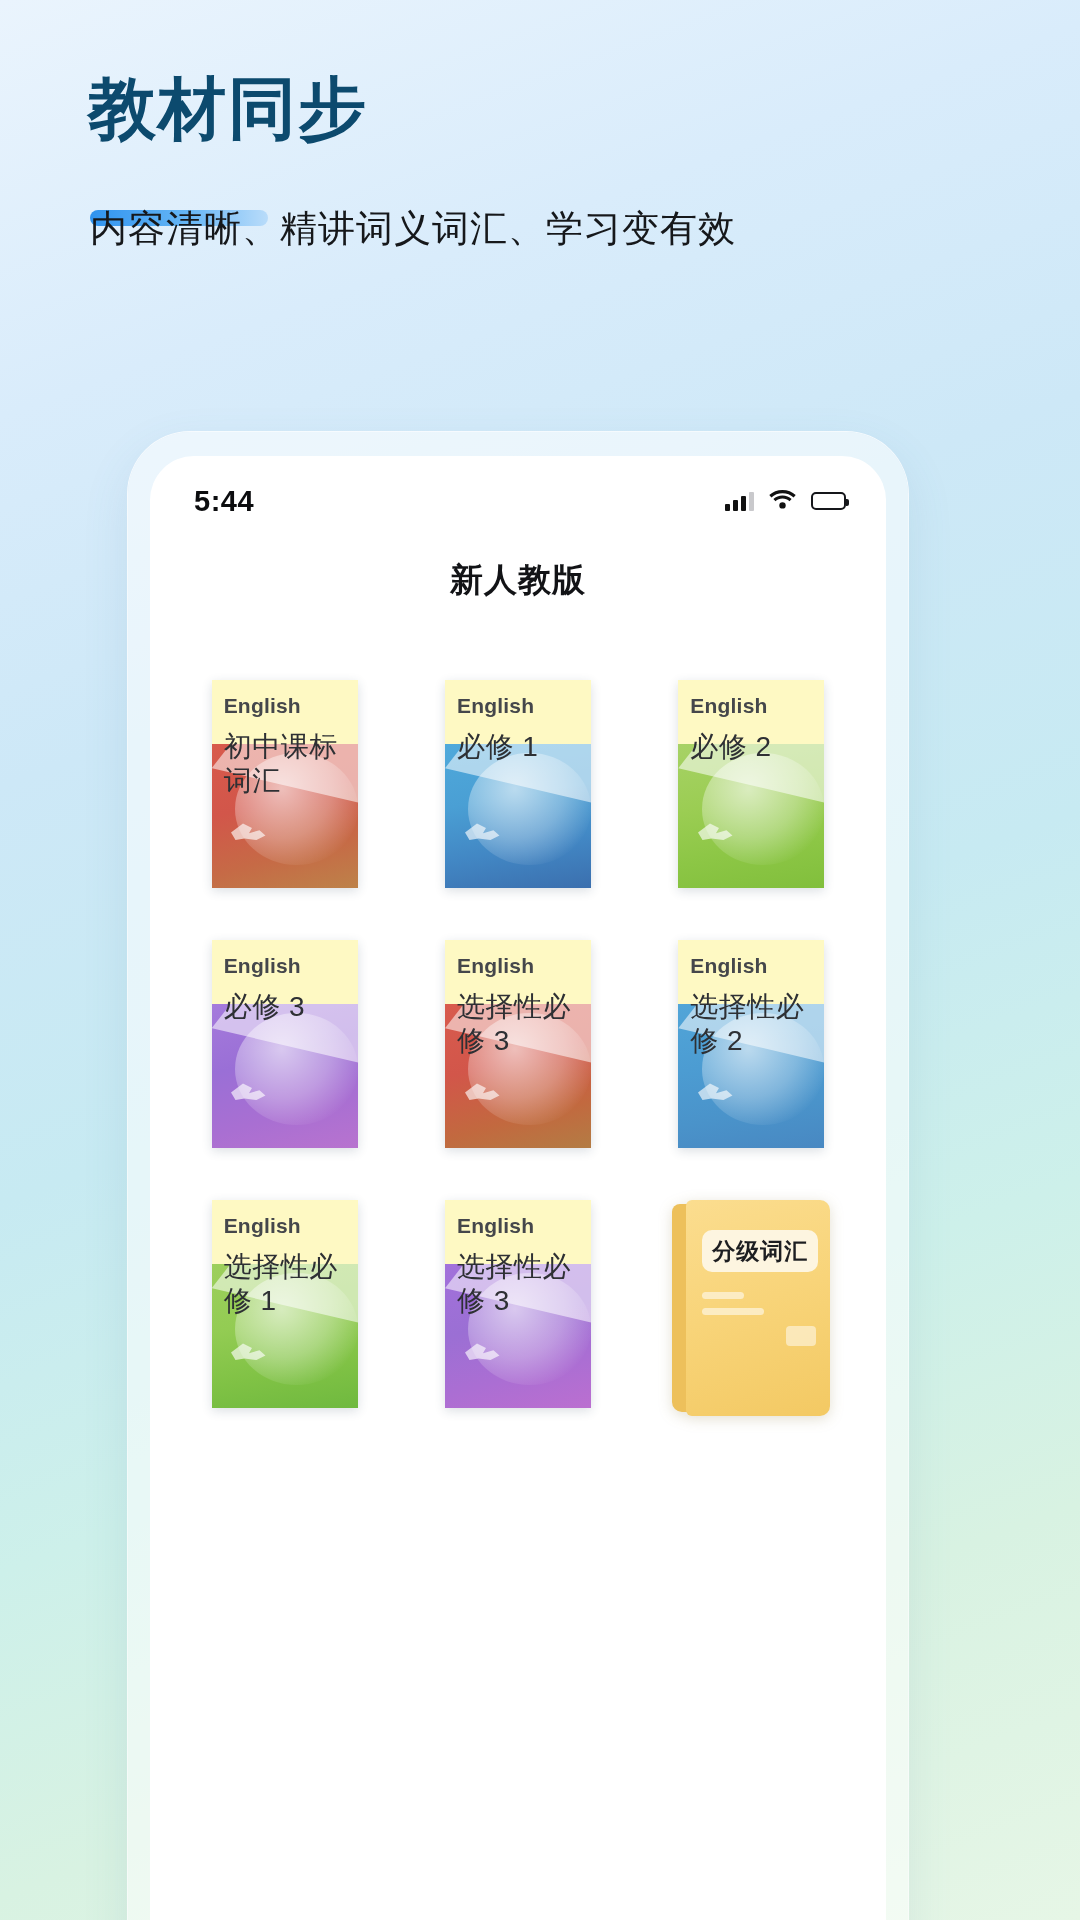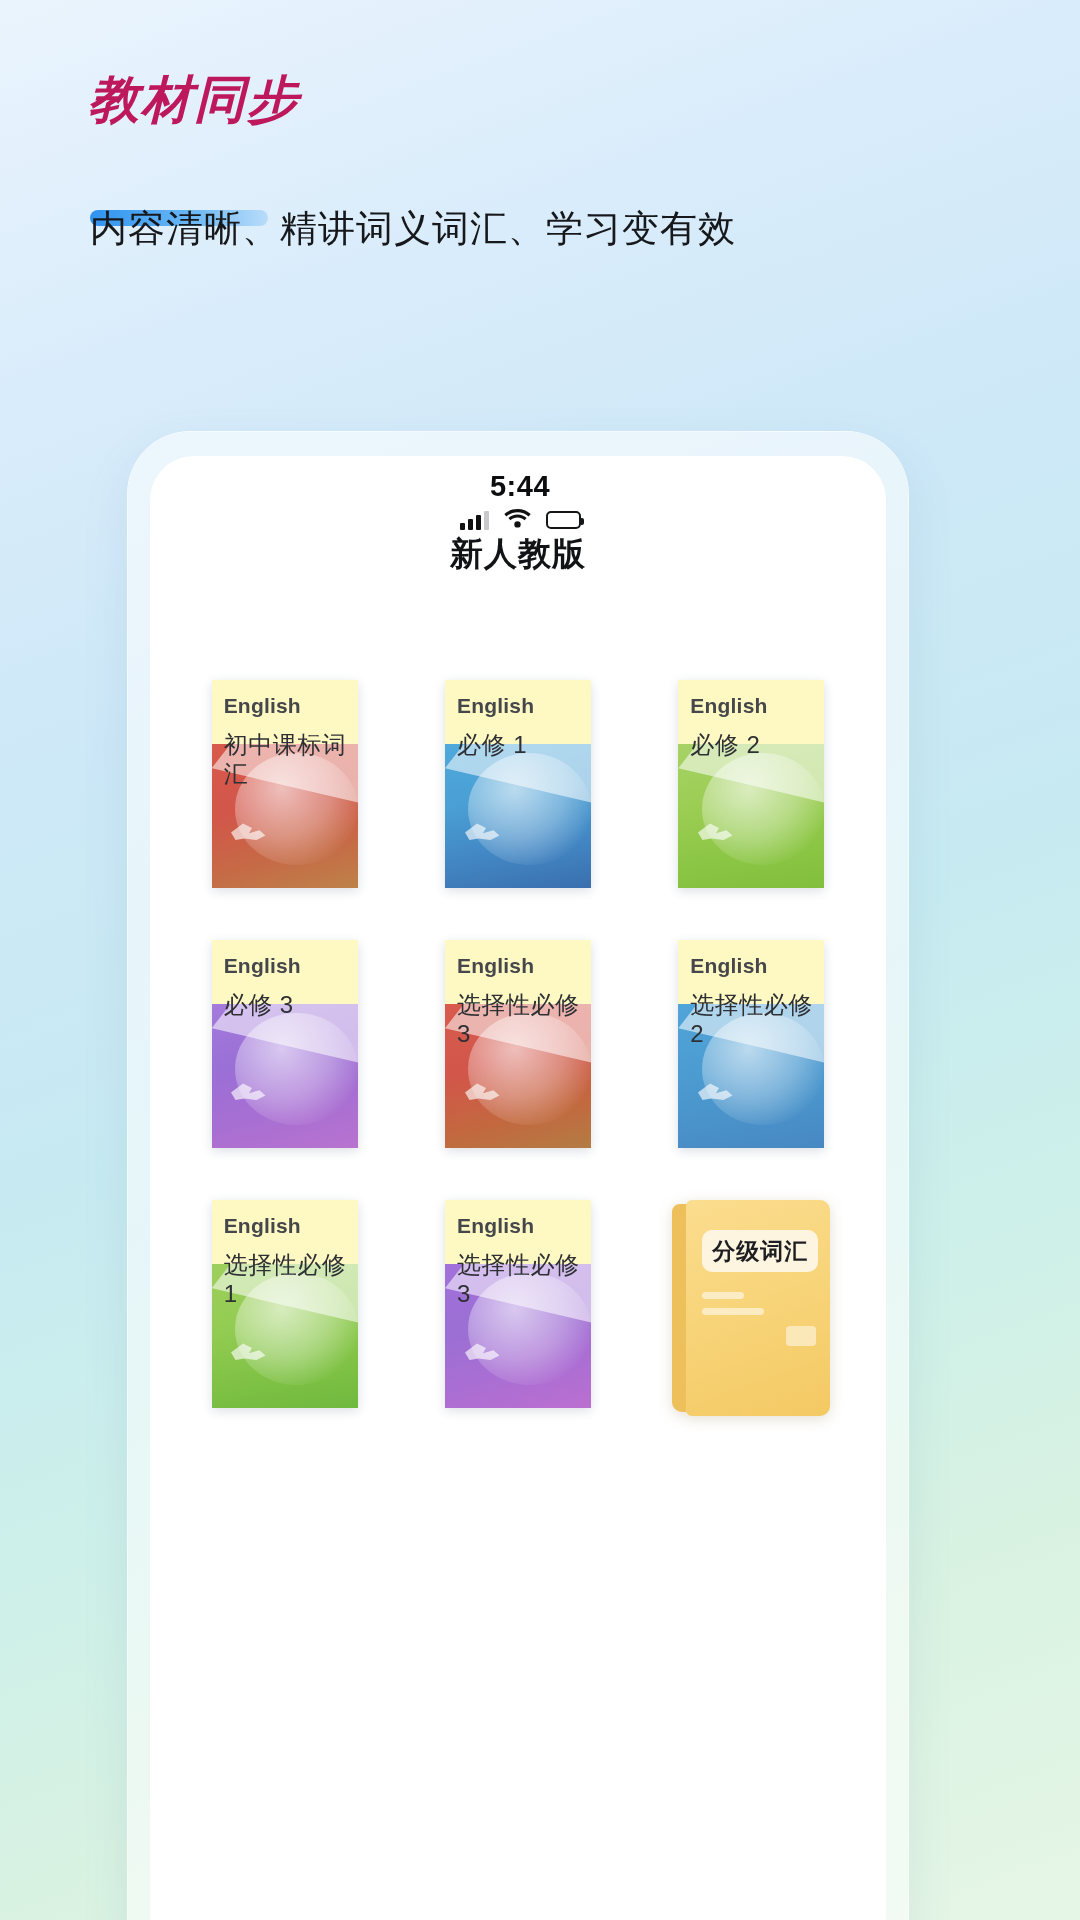--- a/index.html
+++ b/index.html
@@ -26,28 +26,27 @@
   
   .promo {
     position: absolute;
     left: 88px;
     top: 72px;
     width: 900px;
   }
 
   .promo-title {
     font-family: "DejaVu Serif", "Liberation Serif", serif;
-    font-size: 51px;
+    font-size: 68px;
     font-weight: 700;
     letter-spacing: 2px;
-    color: #be185d;
+    color: #0c4a6e;
     line-height: 1.08;
     position: relative;
     display: inline-block;
-    font-style: italic;
   }
 
   .promo-underline {
     position: absolute;
     left: 2px;
     top: 138px;
     width: 178px;
     height: 16px;
     border-radius: 9px;
     background: linear-gradient(90deg, #2f93ef 0%, #66b6f5 55%, #b9dcfa 100%);
@@ -90,21 +89,20 @@
   }
 
   
   .statusbar {
     position: relative;
     height: 76px;
     display: flex;
     align-items: center;
     justify-content: space-between;
     padding: 14px 40px 0 44px;
-    flex-direction: column;
   }
 
   .status-time {
     font-size: 29px;
     font-weight: 700;
     color: #0c0d0f;
     letter-spacing: 0.5px;
   }
 
   .status-icons {
@@ -145,21 +143,21 @@
     width: 72%;
     background: #15161a;
     border-radius: 2px;
   }
 
   
   .app-header {
     position: relative;
     height: 96px;
     display: flex;
-    align-items: flex-start;
+    align-items: center;
     justify-content: center;
     padding: 0 32px;
   }
 
   .app-title {
     font-size: 33px;
     font-weight: 700;
     color: #121316;
     letter-spacing: 1px;
   }
@@ -257,21 +255,21 @@
   .book-en {
     font-size: 21px;
     font-weight: 700;
     color: #45474b;
     letter-spacing: 0.2px;
     line-height: 1.1;
   }
 
   .book-cn {
     margin-top: 13px;
-    font-size: 24px;
+    font-size: 28px;
     font-weight: 400;
     color: #2e3034;
     line-height: 1.22;
     letter-spacing: 0.5px;
   }
 
   
   .yellow-card {
     width: 158px;
     height: 160px;

